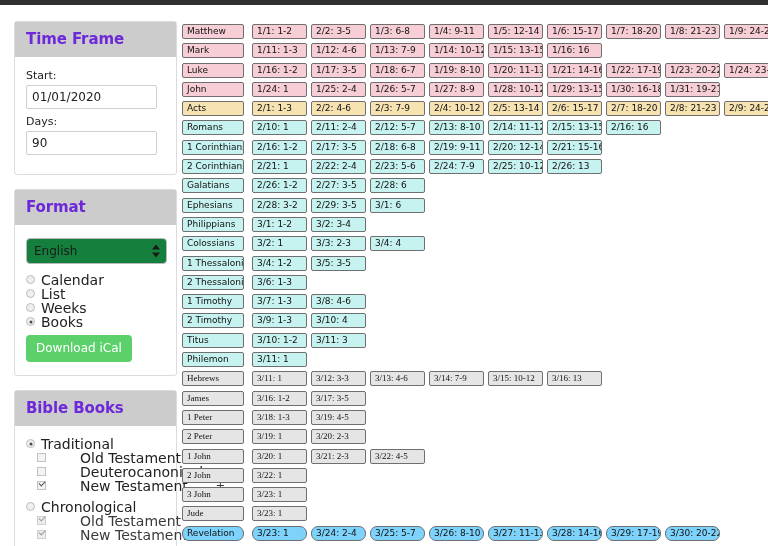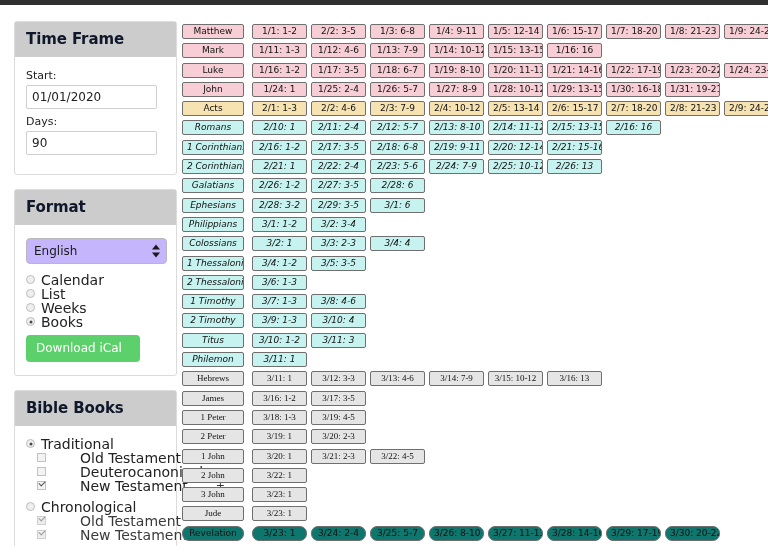--- a/index.html
+++ b/index.html
@@ -45,21 +45,21 @@
     border: 1px solid #dcdcdc;
     border-radius: 3px;
     margin-bottom: 14px;
     box-sizing: border-box;
   }
   .panel-head {
     background: #cccccc;
     padding: 8px 11px 9px 11px;
     font-size: 15px;
     font-weight: bold;
-    color: #0f172a;
+    color: #6d28d9;
     letter-spacing: -0.1px;
   }
   .panel-body {
     padding: 11px 11px 13px 11px;
   }
   .field-label {
     font-size: 11px;
     color: #222222;
     margin: 1px 0 3px 0;
   }
@@ -80,21 +80,21 @@
   .select-wrap {
     position: relative;
     width: 141px;
     margin: 2px 0 9px 0;
   }
   .select-box {
     width: 141px;
     box-sizing: border-box;
     border: 1px solid #b9b9b9;
     border-radius: 4px;
-    background: #c4b5fd;
+    background: #15803d;
     padding: 5px 22px 5px 7px;
     font-size: 12px;
     color: #1a1a1a;
   }
   .select-arrows {
     position: absolute;
     right: 7px;
     top: 50%;
     transform: translateY(-50%);
     width: 8px;
@@ -174,33 +174,32 @@
     color: #333333;
     padding-right: 2px;
   }
   .btn-download {
     display: inline-block;
     margin-top: 6px;
     background: #5cd06a;
     color: #ffffff;
     border: none;
     border-radius: 4px;
-    padding: 6px 18px 7px 10px;
+    padding: 6px 10px 7px 10px;
     font-family: "DejaVu Sans", "Liberation Sans", sans-serif;
     font-size: 12px;
     cursor: pointer;
   }
 
   
   .main {
     flex: 1 1 auto;
     padding: 19px 2px 0 4px;
     box-sizing: border-box;
     overflow: hidden;
-    text-align: center;
   }
   .plan-row {
     display: flex;
     align-items: center;
     height: 15px;
     margin-bottom: 4.3px;
     white-space: nowrap;
   }
   .cell {
     border: 1px solid #6f6f6f;
@@ -219,23 +218,23 @@
     flex: 0 0 62px;
     margin-right: 8px;
   }
   .cell.read {
     width: 55px;
     flex: 0 0 55px;
     margin-right: 4px;
   }
   .c-gospel  { background: #f7ced5; }
   .c-acts    { background: #f7e3b2; }
-  .c-epistle { background: #c6f2ef; font-style: italic; }
+  .c-epistle { background: #c6f2ef; }
   .c-general { background: #e5e5e5; font-family: Liberation Serif, serif; }
-  .c-apoc    { background: #0f766e; border-radius: 7px; }
+  .c-apoc    { background: #7dd3fc; border-radius: 7px; }
 </style>
 </head>
 <body>
 
 <div class="topbar"></div>
 
 <div class="layout">
 
   <div class="sidebar">
 

